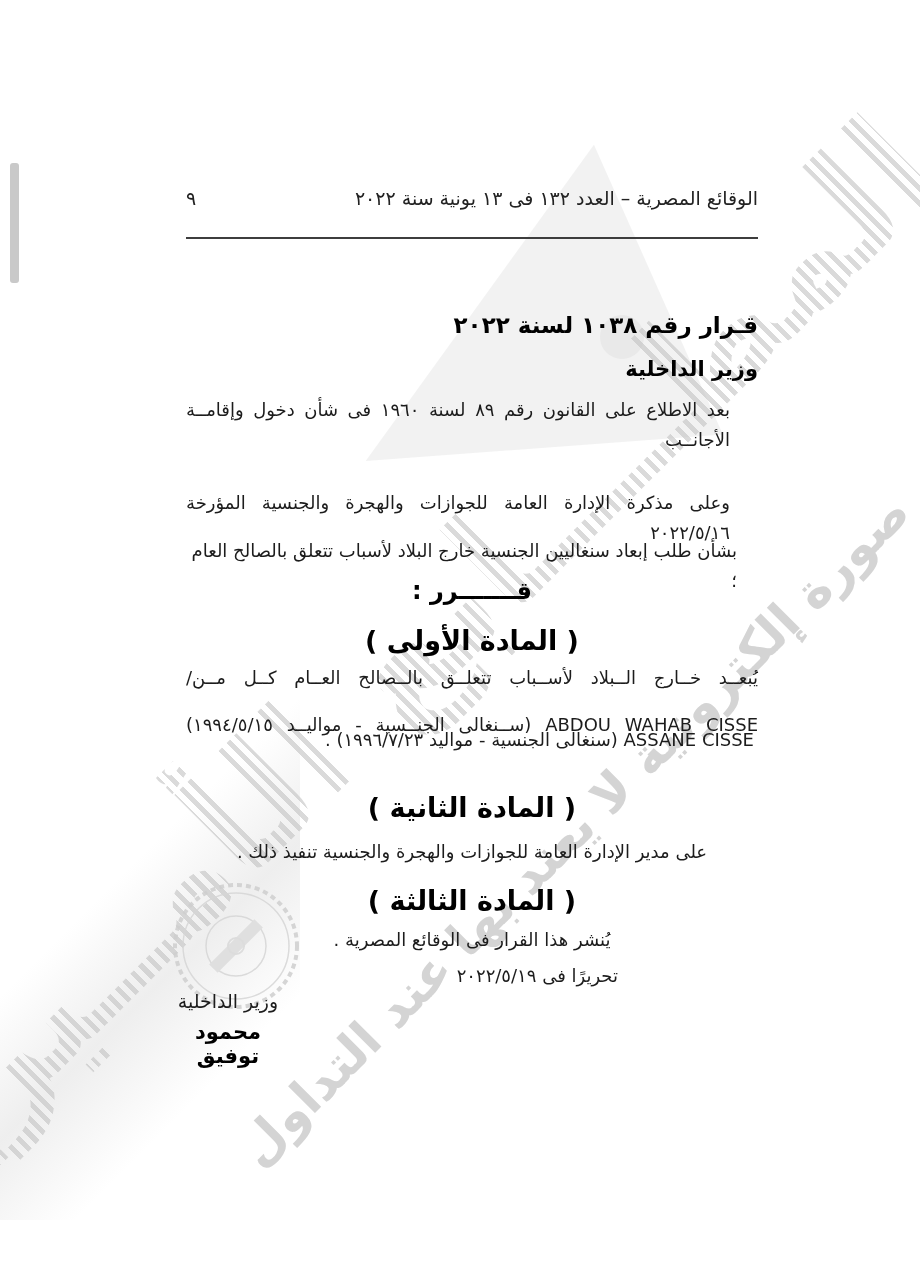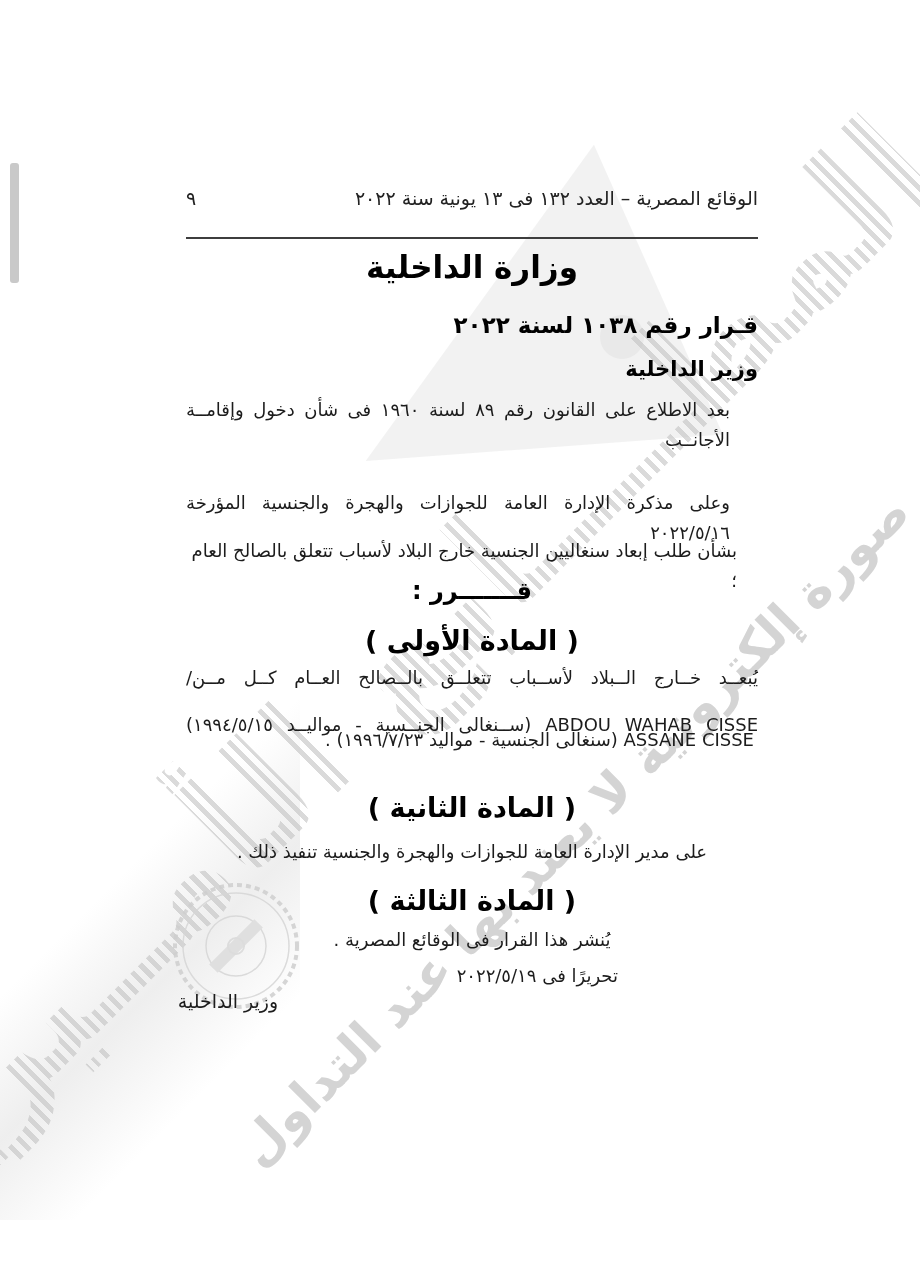--- a/index.html
+++ b/index.html
@@ -100,21 +100,20 @@
   </div>
 
   <div class="doc">
 
     <div class="hdr">
       <span>الوقائع المصرية – العدد ١٣٢ فى ١٣ يونية سنة ٢٠٢٢</span>
       <span class="pnum">٩</span>
     </div>
     <div class="rule"></div>
 
-    <div class="ministry">وزارة الداخلية</div>
     <div class="decree">قـرار رقم ١٠٣٨ لسنة ٢٠٢٢</div>
     <div class="authority">وزير الداخلية</div>
 
     <p class="line just ind28 p1l1">بعد الاطلاع على القانون رقم ٨٩ لسنة ١٩٦٠ فى شأن دخول وإقامــة الأجانــب</p>
     <p class="line just ind28 p2l1">وعلى مذكرة الإدارة العامة للجوازات والهجرة والجنسية المؤرخة ٢٠٢٢/٥/١٦</p>
     <p class="line right ind21 p2l2">بشأن طلب إبعاد سنغاليين الجنسية خارج البلاد لأسباب تتعلق بالصالح العام ؛</p>
 
     <div class="decided">قـــــــرر :</div>
 
     <div class="arth arth1">( المادة الأولى )</div>
@@ -125,16 +124,17 @@
     <div class="arth arth2">( المادة الثانية )</div>
     <p class="line center a2l1">على مدير الإدارة العامة للجوازات والهجرة والجنسية تنفيذ ذلك .</p>
 
     <div class="arth arth3">( المادة الثالثة )</div>
     <p class="line center a3l1">يُنشر هذا القرار فى الوقائع المصرية .</p>
 
     <p class="line issued">تحريرًا فى ٢٠٢٢/٥/١٩</p>
 
     <div class="sig">
       <div class="sig-title">وزير الداخلية</div>
+      <div class="sig-name">محمود توفيق</div>
     </div>
 
   </div>
 </div>
 
 </body></html>

